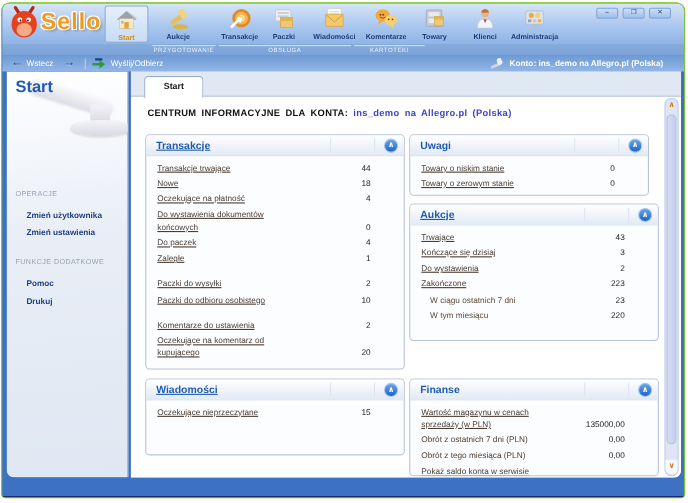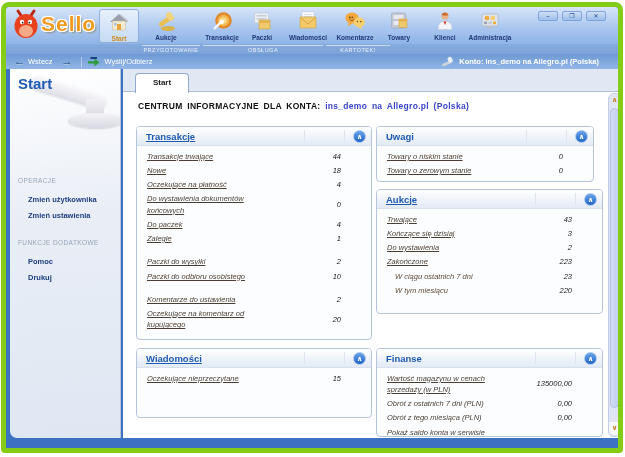--- a/index.html
+++ b/index.html
@@ -1,19 +1,19 @@
 <!DOCTYPE html>
 <html><head>
 <meta charset="utf-8">
 <style>
   html,body{margin:0;padding:0;background:#fff;width:625px;height:457px;
     font-family:"Liberation Sans","DejaVu Sans",sans-serif;-webkit-font-smoothing:antialiased;}
   *{box-sizing:border-box;}
   .window{position:absolute;left:1px;top:2px;width:622px;height:451px;
-    border-radius:8px 8px 4px 4px;background:#3d72c2;border:5px solid #84cc16;overflow:hidden;}
+    border-radius:8px 8px 4px 4px;background:#3d72c2;border:1px solid #84cc16;overflow:hidden;}
   
   .titlebar{position:absolute;left:0;top:0;width:100%;height:37px;
     background:linear-gradient(#d7e5f8,#abc7ef 55%,#8fb4e6);}
   .logo{position:absolute;left:5px;top:1px;display:flex;align-items:center;}
   .logo-text{font-size:21px;font-weight:900;color:#f29a1f;letter-spacing:1px;
     text-shadow:-1px -1px 0 #fff,1px -1px 0 #fff,-1px 1px 0 #fff,1px 1px 0 #fff,2px 2px 2px rgba(120,80,0,.45);}
   .tb-item{position:absolute;top:2px;height:34px;text-align:center;}
   .tb-item .ic{display:block;height:23px;margin-top:1px;}
   .tb-item .lbl{display:block;font-size:6.5px;font-weight:bold;color:#1e3a78;margin-top:1px;}
   .tb-item.active{background:linear-gradient(#e7f0fb,#c6dbf4);border:1px solid #8fb0da;border-radius:3px;}
@@ -65,21 +65,21 @@
   .panel{position:absolute;background:#fcfdff;border:1px solid #b6c4da;border-radius:4px;overflow:hidden;}
   .phead{position:relative;height:19px;background:linear-gradient(#ffffff,#e2eaf5);
     border-bottom:1px solid #d9e1ee;display:flex;align-items:center;padding-left:9px;}
   .ptitle{font-size:9.5px;font-weight:bold;color:#1d5ab0;}
   .ptitle.u{text-decoration:underline;}
   .hsep{position:absolute;top:3px;bottom:3px;width:1px;background:#dde4ee;}
   .pcollapse{position:absolute;right:5px;top:3px;width:13px;height:13px;border-radius:50%;
     background:linear-gradient(#6aa4ea,#1f63c4);border:1px solid #a6c6f0;color:#fff;
     font-size:7px;line-height:11px;text-align:center;font-weight:bold;}
   .pbody{padding:3px 0 0 0;}
-  .prow{display:flex;align-items:center;padding:1.5px 0 1.5px 10px;font-style:italic;}
+  .prow{display:flex;align-items:flex-end;padding:1.5px 0 1.5px 10px;}
   .plabel{flex:1;font-size:7.5px;color:#4a3e33;line-height:1.5;padding-right:6px;}
   .plabel.link{text-decoration:underline;}
   .plabel.sub{padding-left:8px;color:#5d4a3a;}
   .pval{width:58px;margin-right:30px;font-size:7.5px;color:#1a1a1a;text-align:right;line-height:1.5;}
   .pspacer{height:9px;}
   
   .scrollbar{position:absolute;right:2px;top:1px;width:13px;height:344px;background:#dfe5f4;
     border:1px solid #c2cde6;border-radius:6px;}
   .sb-btn{position:absolute;left:0;width:11px;height:13px;text-align:center;font-size:7px;
     font-weight:bold;color:#c97f1e;line-height:12px;}

